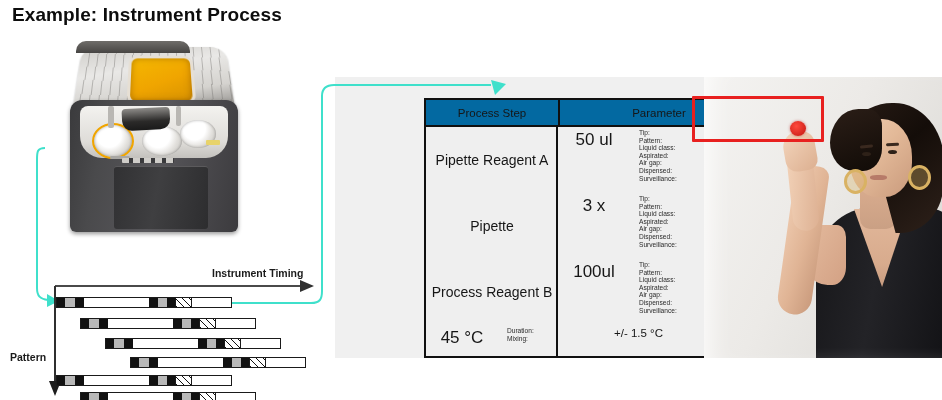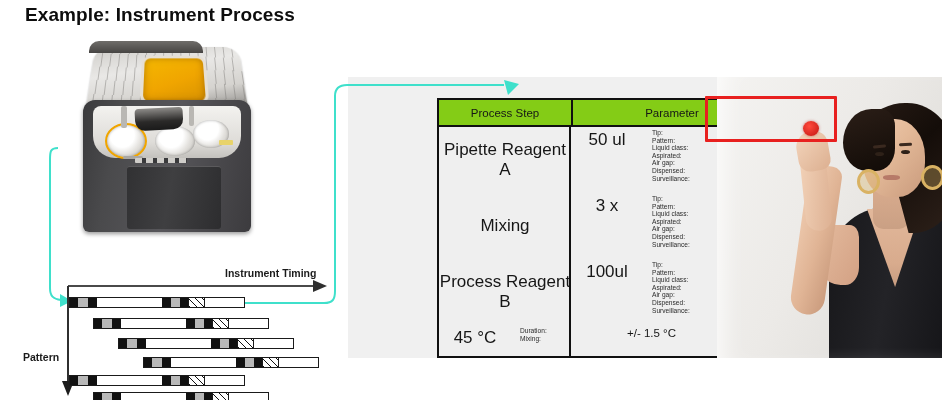--- a/index.html
+++ b/index.html
@@ -2,21 +2,21 @@
 <html><head>
 <meta charset="utf-8">
 <style>
   html,body{margin:0;padding:0;}
   body{
     width:942px;height:400px;overflow:hidden;
     background:#ffffff;
     font-family:"Liberation Sans", sans-serif;
     position:relative;
   }
-  #root{position:absolute;left:17px;top:0;width:776px;height:400px;}
+  #root{position:absolute;left:4px;top:0;width:776px;height:400px;}
 
   
   .slide-title{
     position:absolute;left:8px;top:4px;
     font-size:19px;font-weight:bold;color:#0d0d0d;
     letter-spacing:.1px;white-space:nowrap;
   }
 
   
   .panel-bg{
@@ -104,37 +104,37 @@
   .seg.k{background:#111111;}
   .seg.g{background:#b8b8b8;}
   .seg.w{background:#ffffff;}
   .seg.h{background:#ffffff;
     background-image:repeating-linear-gradient(45deg,#111 0 1.2px,rgba(0,0,0,0) 1.2px 5px);
     border-left:1px solid #1a1a1a;border-right:1px solid #1a1a1a;}
 
   
   .tbl{position:absolute;left:420px;top:98px;width:388px;height:260px;}
   .tbl-head{
-    display:flex;height:29px;background:#84cc16;
+    display:flex;height:29px;background:#0369a1;
     border:2px solid #101010;box-sizing:border-box;
   }
   .tbl-head .cell{
     display:flex;align-items:center;justify-content:center;
     font-size:11.5px;color:#161616;box-sizing:border-box;
   }
   .tbl-head .cell+.cell{border-left:2px solid #101010;}
   .tbl-body{
     display:block;background:#efefef;
     border-left:2px solid #101010;border-right:2px solid #101010;border-bottom:2px solid #101010;
     box-sizing:border-box;height:231px;position:relative;overflow:hidden;
   }
   .vline{position:absolute;top:0;bottom:0;width:2px;background:#101010;}
   .row{display:flex;box-sizing:border-box;}
   .c-step{width:132px;display:flex;align-items:center;justify-content:center;
-          font-size:17px;color:#161616;text-align:center;box-sizing:border-box;}
+          font-size:14px;color:#161616;text-align:center;box-sizing:border-box;}
   .c-param{width:72px;display:flex;align-items:flex-start;justify-content:center;
            font-size:17px;color:#161616;box-sizing:border-box;padding-top:3px;}
   .c-sub{width:108px;box-sizing:border-box;padding:2px 0 0 9px;}
   .c-sub div{font-size:6.6px;line-height:7.6px;color:#2a2a2a;white-space:nowrap;}
   .c-err{width:70px;display:flex;align-items:flex-start;justify-content:flex-start;
          font-size:11.5px;color:#161616;box-sizing:border-box;padding:2px 0 0 8px;}
   .hd-step{width:132px;}
   .hd-param{width:180px;padding-left:20px;}
   .hd-err{width:72px;}
 
@@ -353,21 +353,21 @@
             <div>Pattern:</div>
             <div>Liquid class:</div>
             <div>Aspirated:</div>
             <div>Air gap:</div>
             <div>Dispensed:</div>
             <div>Surveillance:</div>
           </div>
           <div class="c-err">1.5 % CV</div>
         </div>
         <div class="row" style="height: 66px;">
-          <div class="c-step">Mixing</div>
+          <div class="c-step">Pipette</div>
           <div class="c-param">3 x</div>
           <div class="c-sub">
             <div>Tip:</div>
             <div>Pattern:</div>
             <div>Liquid class:</div>
             <div>Aspirated:</div>
             <div>Air gap:</div>
             <div>Dispensed:</div>
             <div>Surveillance:</div>
           </div>

